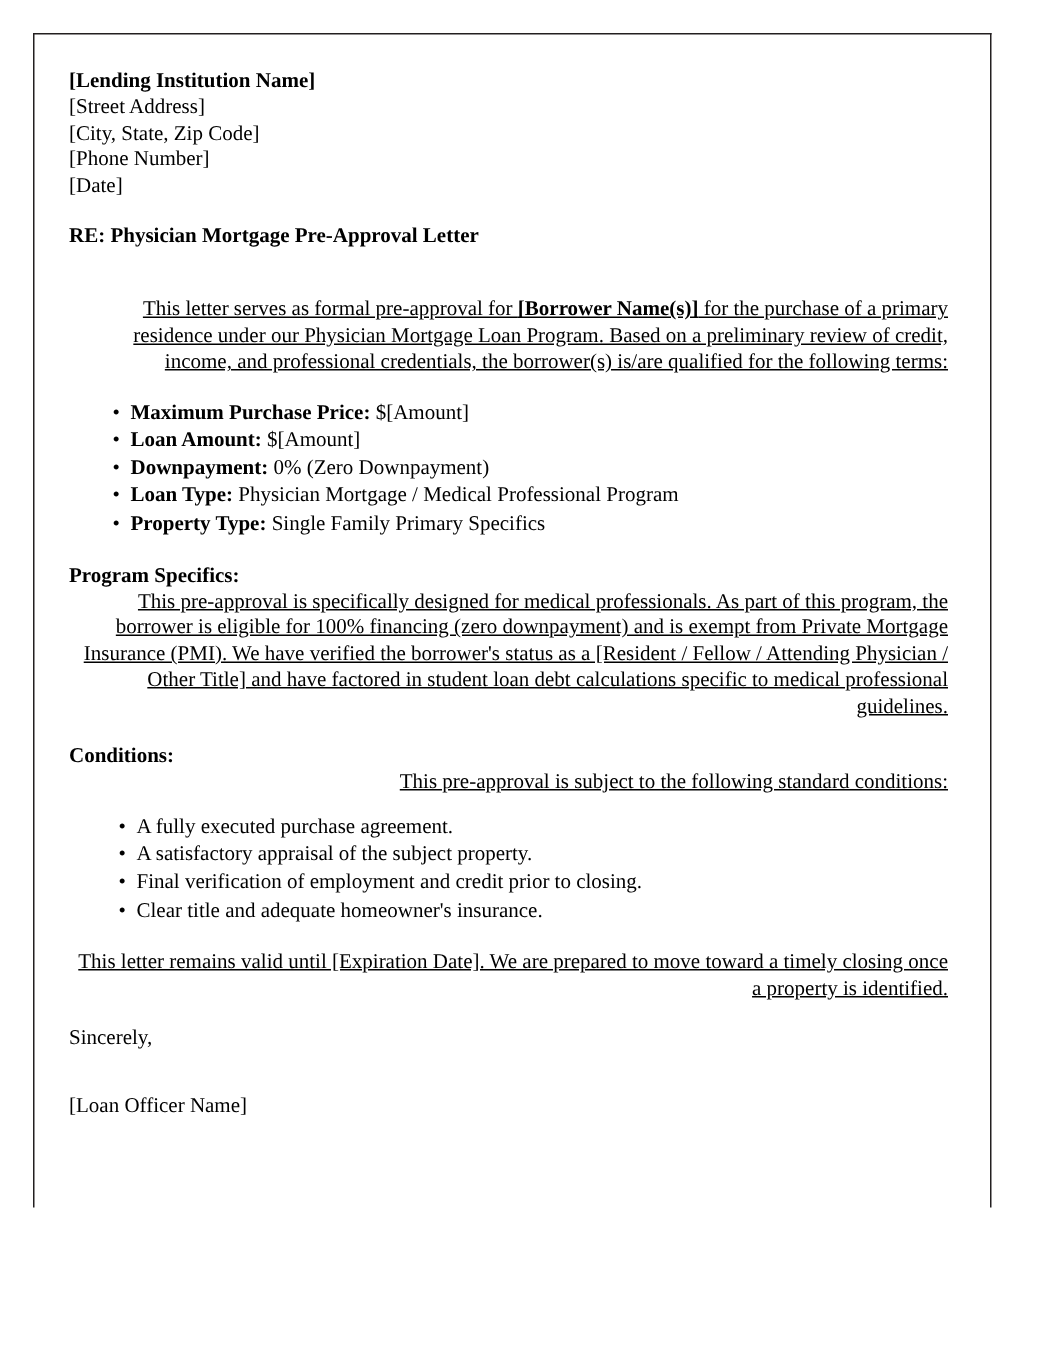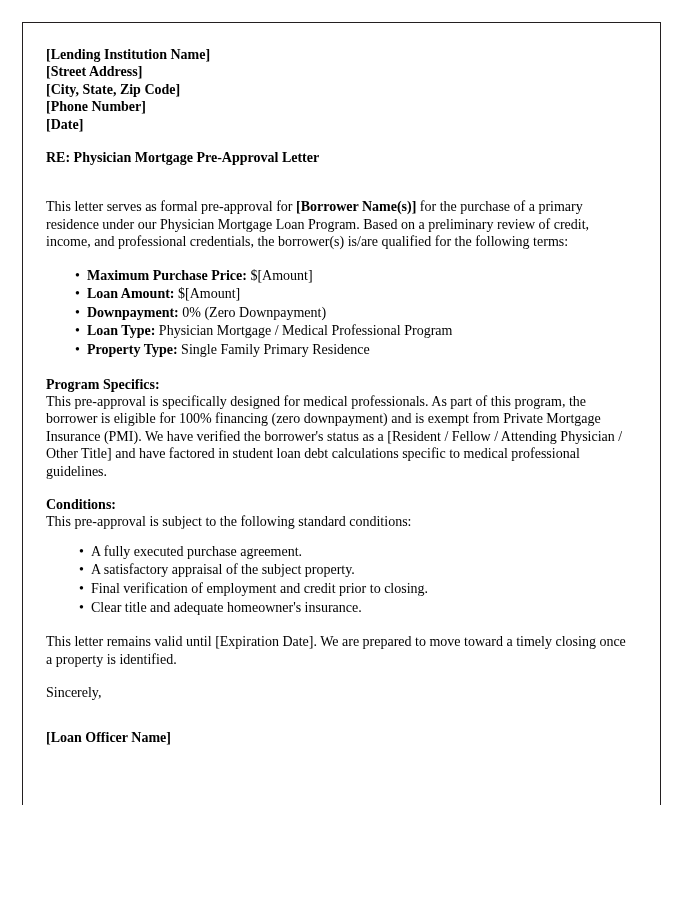--- a/index.html
+++ b/index.html
@@ -47,29 +47,29 @@
   .gap {
     height: 16px;
   }
   .gap-sm {
     height: 12px;
   }
 
   .line {
     display: block;
     white-space: nowrap;
-    font-weight: bold;
   }
 
   b, .b {
     font-weight: bold;
   }
 
   .para {
-    text-align: left;
+    text-align: right;
+    text-decoration: underline;
   }
 
   ul.bullets {
     list-style: none;
     margin: 0;
     padding: 0;
   }
   ul.bullets li {
     position: relative;
     padding-left: 41px;
@@ -120,21 +120,21 @@
 
   <div class="block para"><span>This letter serves as formal pre-approval for </span><b>[Borrower Name(s)]</b><span> for the purchase of a primary residence under our Physician Mortgage Loan Program. Based on a preliminary review of credit, income, and professional credentials, the borrower(s) is/are qualified for the following terms:</span></div>
 
   <div class="gap"></div>
 
   <ul class="bullets" id="terms-list">
       <li><b>Maximum Purchase Price:</b><span> $[Amount]</span></li>
       <li><b>Loan Amount:</b><span> $[Amount]</span></li>
       <li><b>Downpayment:</b><span> 0% (Zero Downpayment)</span></li>
       <li><b>Loan Type:</b><span> Physician Mortgage / Medical Professional Program</span></li>
-      <li><b>Property Type:</b><span> Single Family Primary Residence</span></li>
+      <li><b>Property Type:</b><span> Single Family Primary Specifics</span></li>
     </ul>
 
   <div class="gap"></div>
 
   <div class="block heading">Program Specifics:</div>
   <div class="block para">This pre-approval is specifically designed for medical professionals. As part of this program, the borrower is eligible for 100% financing (zero downpayment) and is exempt from Private Mortgage Insurance (PMI). We have verified the borrower's status as a [Resident / Fellow / Attending Physician / Other Title] and have factored in student loan debt calculations specific to medical professional guidelines.</div>
 
   <div class="gap"></div>
 
   <div class="block heading">Conditions:</div>

